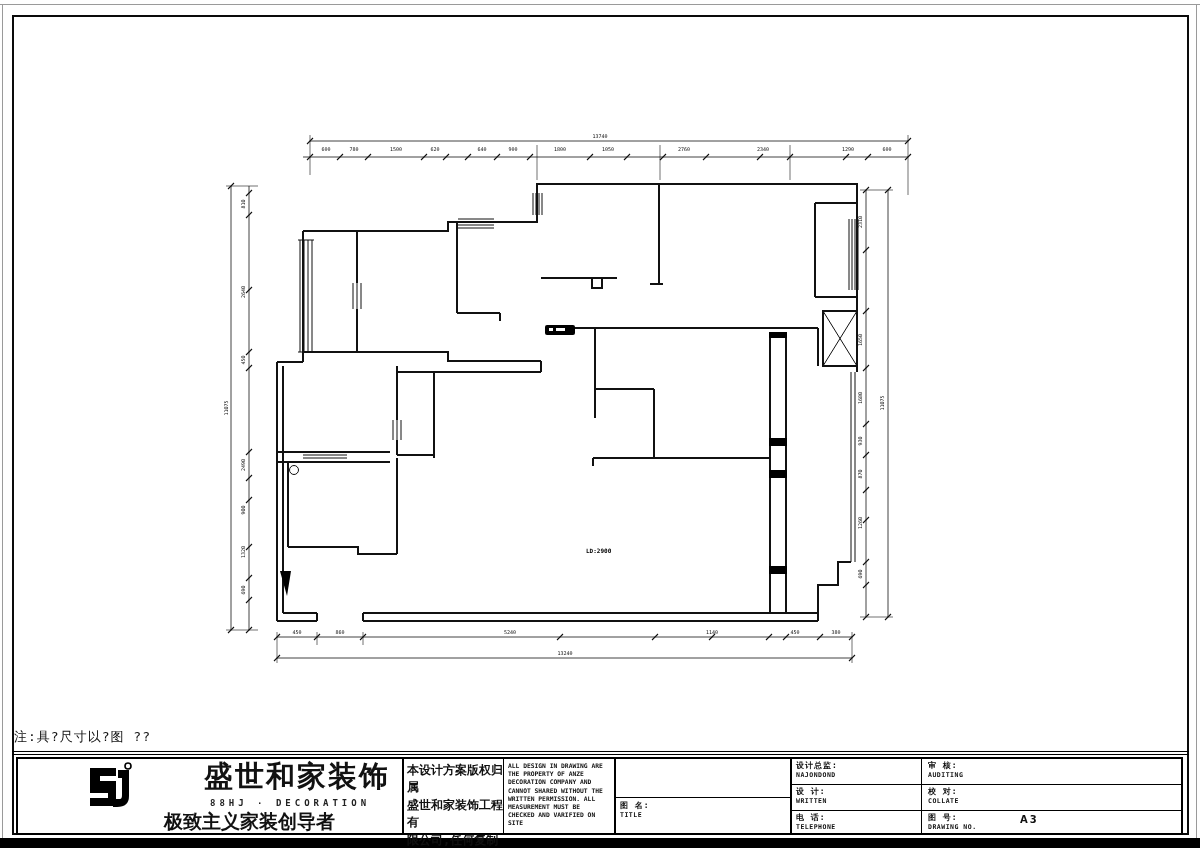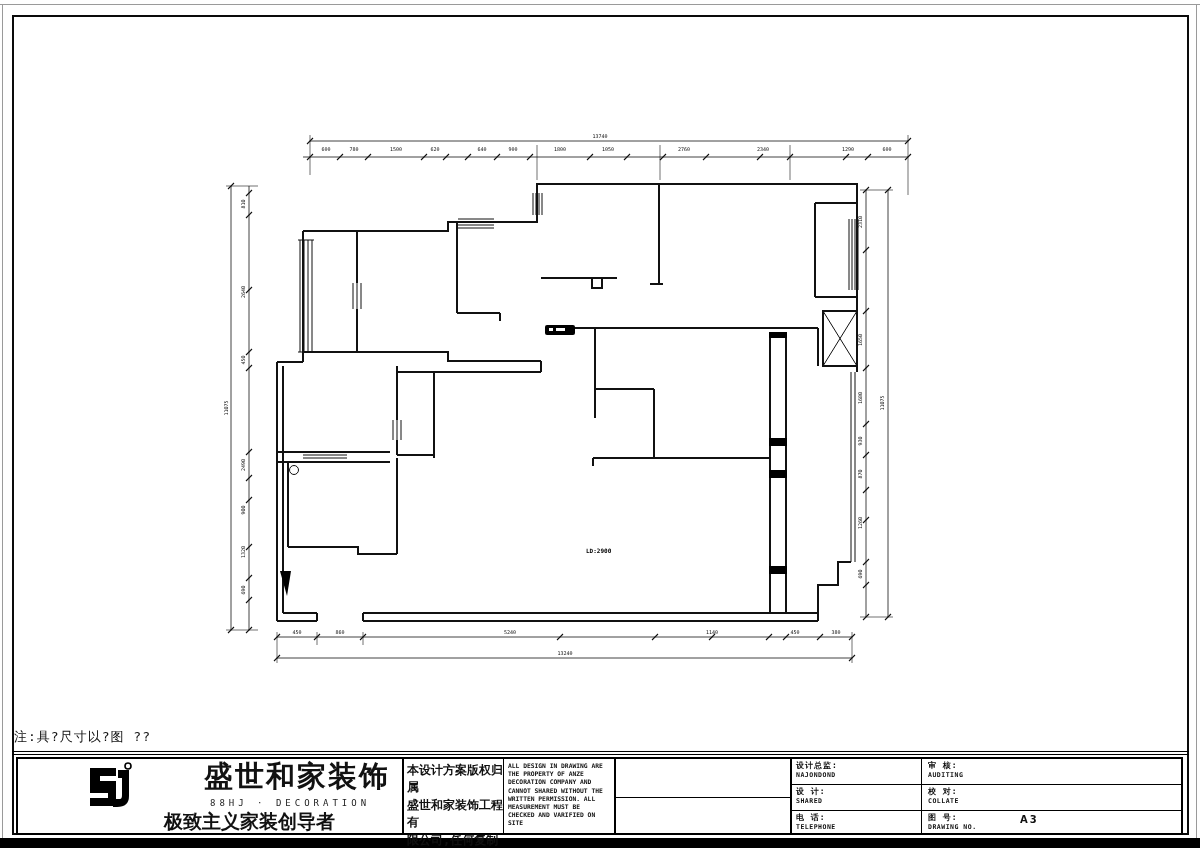--- a/index.html
+++ b/index.html
@@ -24,21 +24,21 @@
   .tb-div{position:absolute;background:#000;}
   .tb-cell{position:absolute;line-height:1.25;}
   .cn-disc{left:389px;top:3px;width:96px;font-size:12px;font-weight:bold;white-space:pre-line;line-height:1.45;}
   .en-disc{left:490px;top:3px;width:106px;font-size:6.3px;font-weight:bold;white-space:pre-line;line-height:1.3;}
   .lbl-cn{font-size:8px;font-weight:bold;letter-spacing:1px;}
   .lbl-en{font-size:6.5px;font-weight:bold;letter-spacing:.5px;}
   .proj-val{font-size:10px;font-weight:bold;letter-spacing:1px;}
   .a3{font-size:10px;letter-spacing:2px;font-weight:bold;font-family:"DejaVu Sans",sans-serif;}
   
   .brand{left:116px;top:-2px;font-family:"DejaVu Sans",sans-serif;font-size:29px;font-weight:bold;letter-spacing:2px;white-space:nowrap;}
-  .brand-sub{left:122px;top:38px;font-size:9px;font-weight:normal;letter-spacing:4px;color:#222;white-space:nowrap;}
+  .brand-sub{left:122px;top:38px;font-size:9px;font-weight:bold;letter-spacing:4px;color:#222;white-space:nowrap;}
   .slogan{left:76px;top:50px;font-family:"DejaVu Sans",sans-serif;font-size:19px;font-weight:bold;letter-spacing:0px;white-space:nowrap;}
 </style>
 </head>
 <body>
 
 <div class="abs outer-top"></div>
 <div class="abs outer-left"></div>
 <div class="abs outer-right"></div>
 <div class="abs inner-frame"></div>
 <div class="abs bottom-bar"></div>
@@ -191,28 +191,32 @@
 正.</div>
   <div class="tb-cell en-disc">ALL DESIGN IN DRAWING ARE
 THE PROPERTY OF ANZE
 DECORATION COMPANY AND
 CANNOT SHARED WITHOUT THE
 WRITTEN PERMISSION. ALL
 MEASUREMENT MUST BE
 CHECKED AND VARIFIED ON
 SITE</div>
 
+  <div class="tb-cell" style="left:602px;top:42px;width:168px;height:30px;">
+    <div class="lbl-cn">图 名:</div>
+    <div class="lbl-en">TITLE</div>
+  </div>
 
   <div class="tb-cell" style="left:778px;top:2px;width:122px;">
     <div class="lbl-cn">设计总监:</div>
     <div class="lbl-en">NAJONDOND</div>
   </div>
   <div class="tb-cell" style="left:778px;top:28px;width:122px;">
     <div class="lbl-cn">设 计:</div>
-    <div class="lbl-en">SHARED</div>
+    <div class="lbl-en">WRITTEN</div>
   </div>
   <div class="tb-cell" style="left:778px;top:54px;width:122px;">
     <div class="lbl-cn">电 话:</div>
     <div class="lbl-en">TELEPHONE</div>
   </div>
 
   <div class="tb-cell" style="left:910px;top:2px;width:250px;">
     <div class="lbl-cn">审 核:</div>
     <div class="lbl-en">AUDITING</div>
   </div>

